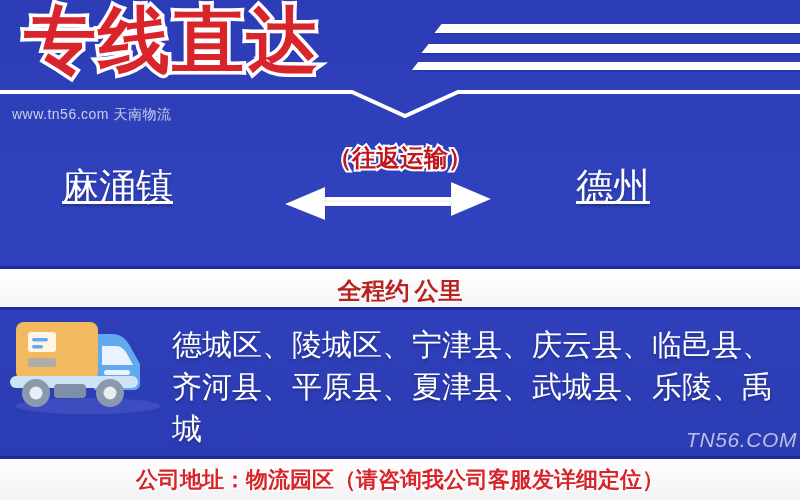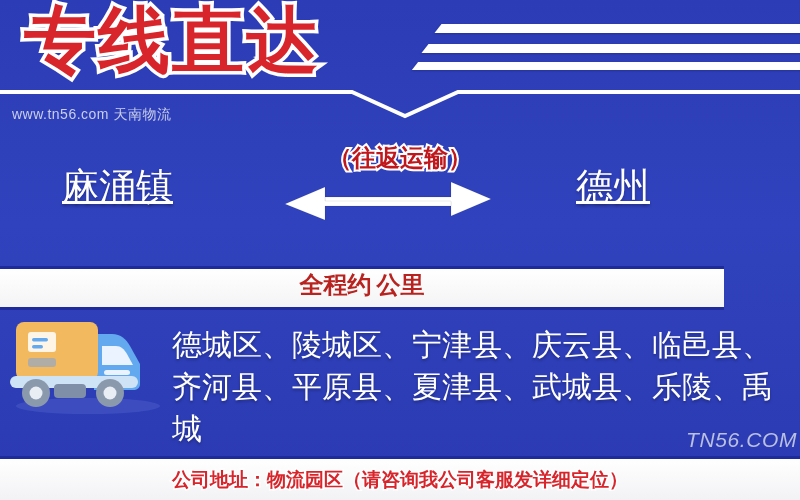--- a/index.html
+++ b/index.html
@@ -62,24 +62,24 @@
     -webkit-text-stroke:4px #ffffff;paint-order:stroke fill;
     white-space:nowrap;
   }
   .mid-top{top:142px;}
   .mid-bottom{top:222px;}
 
   .arrows{position:absolute;left:283px;top:176px;width:210px;height:46px;}
 
   
   .infobar{
-    position:absolute;left:0;top:266px;width:724px;height:44px;
+    position:absolute;left:0;top:266px;width:800px;height:44px;
     background:linear-gradient(180deg,#ffffff 0%,#f4f4f6 100%);
     border-top:3px solid #1d2b9c;border-bottom:3px solid #1d2b9c;
-    display:flex;align-items:flex-start;box-sizing:border-box;
+    display:flex;align-items:flex-end;box-sizing:border-box;
   }
   .infocell{flex:1;display:flex;align-items:center;justify-content:center;
     font-size:24px;font-weight:700;white-space:nowrap;gap:5px;}
   .lbl{color:#b8231f;}
   .num{color:#1340d8;}
 
   
   .coverage{
     position:absolute;left:172px;top:324px;width:600px;
     font-size:30px;line-height:42px;color:#ffffff;
@@ -92,21 +92,21 @@
   }
 
   
   .bottombar{
     position:absolute;left:0;top:456px;width:800px;height:44px;
     background:linear-gradient(180deg,#ffffff 0%,#f2f2f5 100%);
     border-top:3px solid #1d2b9c;
     display:flex;align-items:center;justify-content:center;box-sizing:border-box;
   }
   .bottomtext{
-    font-size:19px;font-weight:700;color:#d8252b;
+    font-size:22px;font-weight:700;color:#d8252b;
     -webkit-text-stroke:3px #ffffff;paint-order:stroke fill;
     white-space:nowrap;
   }
 
   .truck{position:absolute;left:6px;top:312px;width:162px;height:102px;}
 </style>
 </head>
 <body>
 
 <div id="banner">

